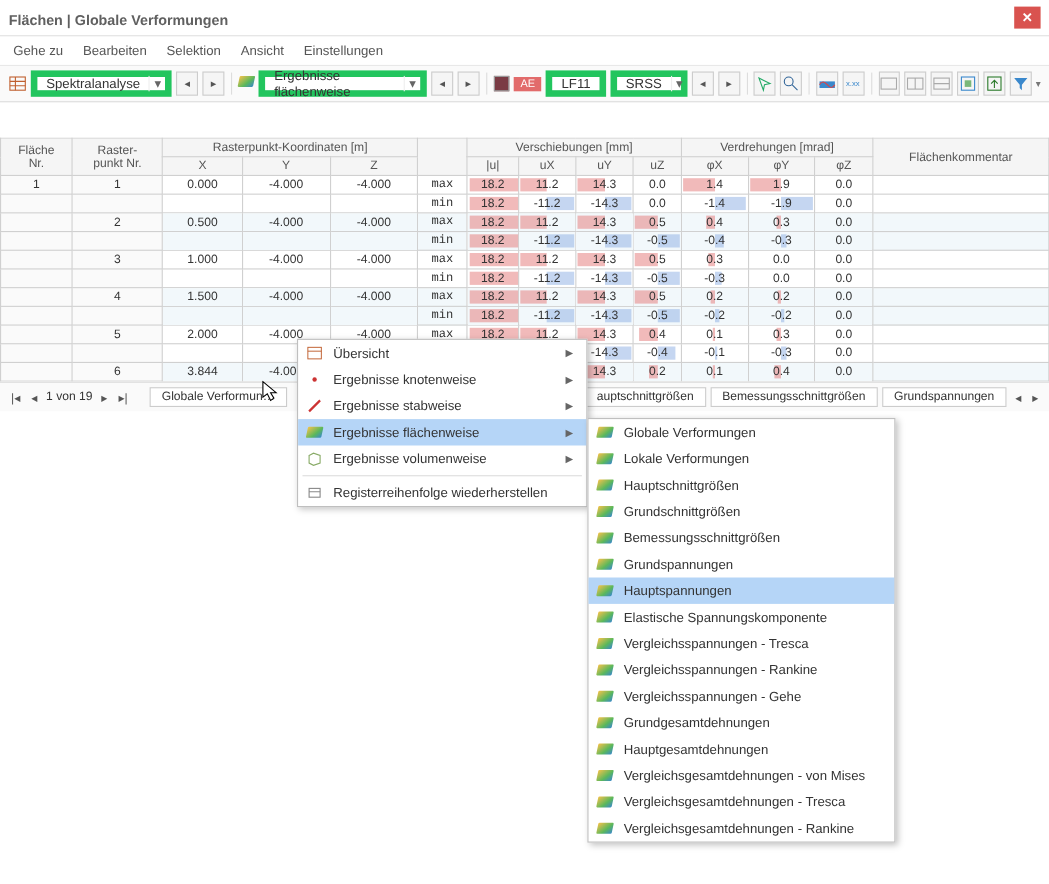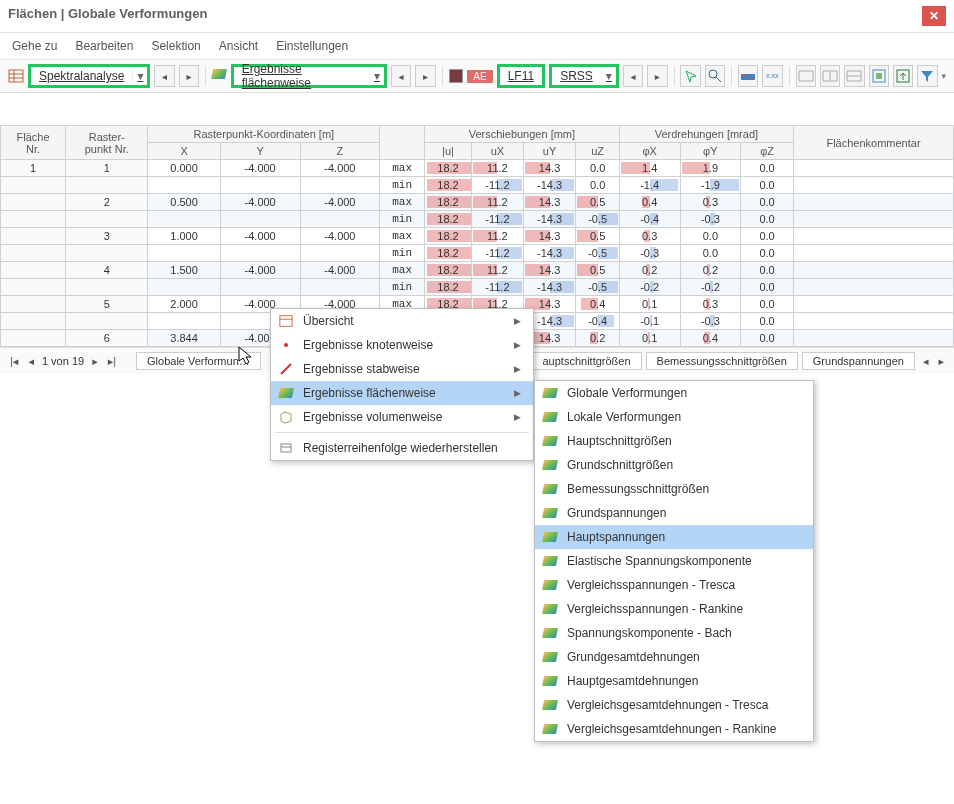--- a/index.html
+++ b/index.html
@@ -1,23 +1,23 @@
 <!DOCTYPE html>
 <html><head>
 <meta charset="utf-8">
 <style>
 * { box-sizing: border-box; margin: 0; padding: 0; }
 body { font-family: "Segoe UI", Tahoma, sans-serif; font-size: 12px; background: #fff; color: #333; width: 954px; }
-.titlebar { display: flex; align-items: flex-start; justify-content: space-between; padding: 6px 8px; background: #fff; border-bottom: 1px solid #e0e0e0; }
+.titlebar { display: flex; align-items: flex-end; justify-content: space-between; padding: 6px 8px; background: #fff; border-bottom: 1px solid #e0e0e0; }
 .titlebar .title { font-weight: bold; color: #606060; font-size: 13px; }
 .close-btn { width: 24px; height: 20px; background: #d9534f; color: #fff; display: flex; align-items: center; justify-content: center; font-weight: bold; cursor: pointer; }
 .menubar { display: flex; gap: 18px; padding: 6px 12px; border-bottom: 1px solid #e8e8e8; color: #555; }
 .menubar div { cursor: pointer; }
 .toolbar { display: flex; align-items: center; gap: 4px; padding: 4px 8px; border-bottom: 1px solid #ddd; background: #fafafa; }
-.tb-select { display: inline-flex; align-items: center; border: 3px solid #22c55e; background: #fff; height: 24px; text-decoration: underline; }
+.tb-select { display: inline-flex; align-items: center; border: 6px solid #22c55e; background: #fff; height: 24px; }
 .tb-select .txt { padding: 0 8px; }
 .tb-select .dd { padding: 0 4px; color: #666; border-left: 1px solid #eee; }
 .tb-btn { width: 22px; height: 22px; border: 1px solid #ccc; background: #f5f5f5; display: inline-flex; align-items: center; justify-content: center; color: #555; cursor: pointer; font-size: 10px; }
 .tb-icon { width: 16px; height: 16px; display: inline-block; }
 .sep { width: 1px; height: 20px; background: #ddd; margin: 0 2px; }
 .colorchip { width: 16px; height: 14px; background: #7a3b44; border: 1px solid #999; }
 .ae-chip { background: #e26b6b; color: #fff; padding: 1px 6px; font-size: 10px; }
 .table-wrap { overflow-x: auto; margin-top: 32px; }
 table.data { border-collapse: collapse; width: 100%; font-size: 11px; }
 table.data th, table.data td { border: 1px solid #d0d0d0; padding: 2px 4px; text-align: center; white-space: nowrap; }
@@ -502,38 +502,44 @@
     <div class="row">
       <span class="icn">
         <span class="surf-icn"></span>
       </span>
       <span>Vergleichsspannungen - Rankine</span>
     </div>
     <div class="row">
       <span class="icn">
         <span class="surf-icn"></span>
       </span>
-      <span>Spannungskomponente - Bach</span>
+      <span>Vergleichsspannungen - Gehe</span>
     </div>
     <div class="row">
       <span class="icn">
         <span class="surf-icn"></span>
       </span>
       <span>Grundgesamtdehnungen</span>
     </div>
     <div class="row">
       <span class="icn">
         <span class="surf-icn"></span>
       </span>
       <span>Hauptgesamtdehnungen</span>
     </div>
     <div class="row">
       <span class="icn">
         <span class="surf-icn"></span>
       </span>
+      <span>Vergleichsgesamtdehnungen - von Mises</span>
+    </div>
+    <div class="row">
+      <span class="icn">
+        <span class="surf-icn"></span>
+      </span>
       <span>Vergleichsgesamtdehnungen - Tresca</span>
     </div>
     <div class="row">
       <span class="icn">
         <span class="surf-icn"></span>
       </span>
       <span>Vergleichsgesamtdehnungen - Rankine</span>
     </div>
   </div>
 

